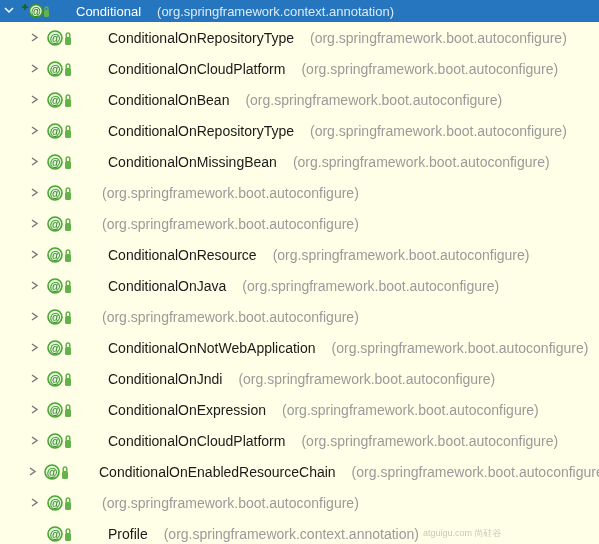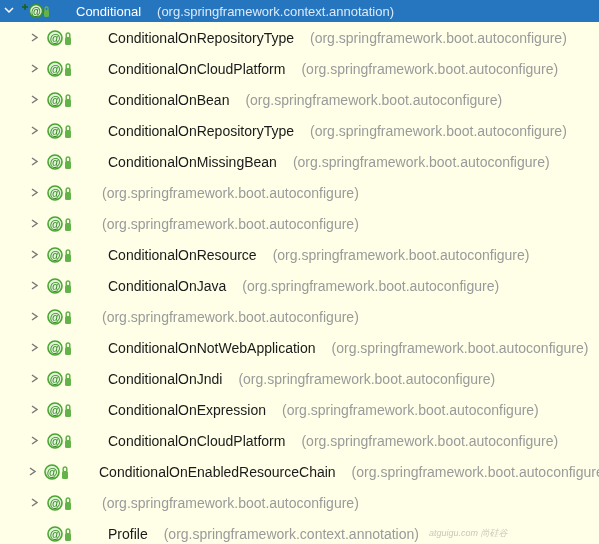--- a/index.html
+++ b/index.html
@@ -349,15 +349,15 @@
       <span class="icon-stack">
         <svg width="28" height="18" viewBox="0 0 28 18">
           <circle cx="9" cy="9" r="7" fill="#e0f3d7" stroke="#4aa531" stroke-width="1.6"></circle>
           <text x="9" y="13" text-anchor="middle" font-size="11" fill="#3a8c27" font-weight="bold">@</text>
           <rect x="19" y="8" width="6" height="8" rx="1.5" fill="#63b34a"></rect>
           <rect x="20.2" y="4" width="3.6" height="5" rx="1.8" fill="none" stroke="#63b34a" stroke-width="1.5"></rect>
         </svg>
       </span>
       <span class="name">Profile</span>
       <span class="pkg"> (org.springframework.context.annotation)</span>
-      <span style="color: rgb(200, 200, 187); font-size: 9px; margin-left: 10px; font-style: italic;">atguigu.com 尚硅谷</span>
+      <span style="color: rgb(200, 200, 187); font-size: 9px; margin-left: 4px;">atguigu.com 尚硅谷</span>
     </div>
   </div>
 
 </body></html>

